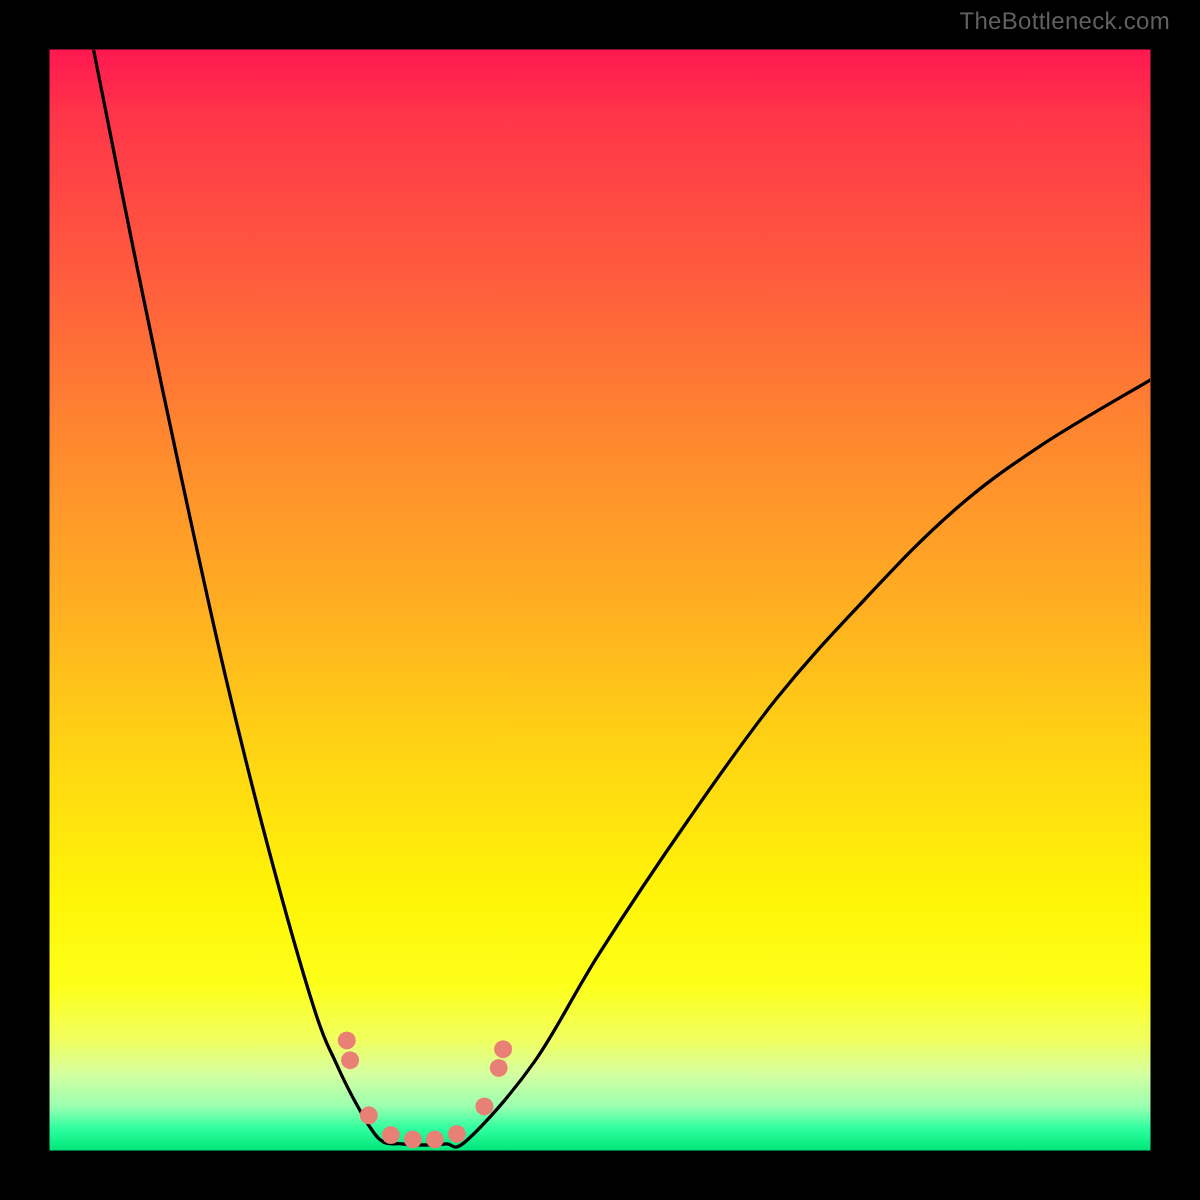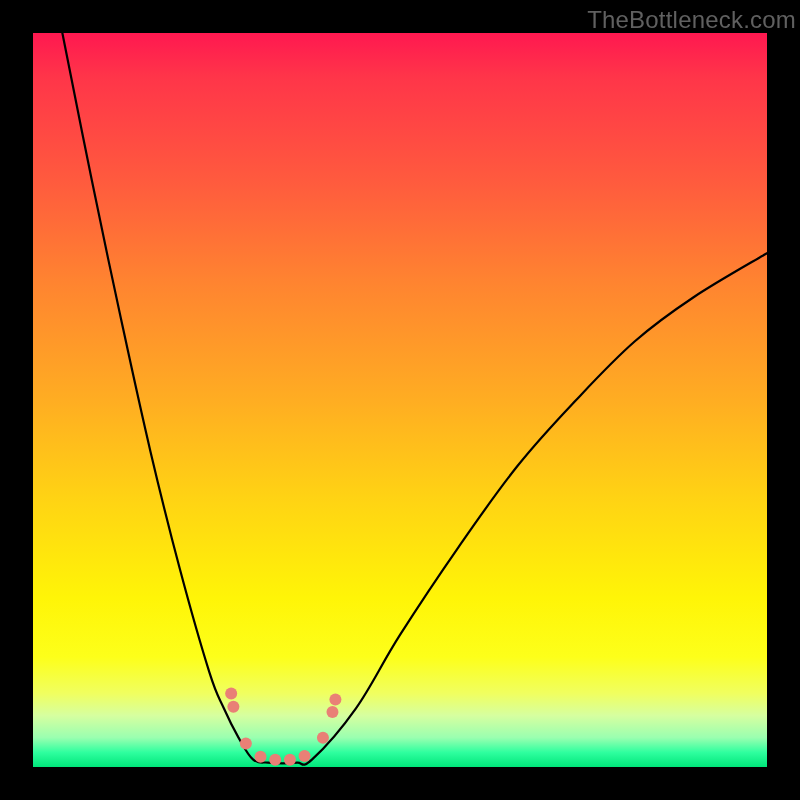--- a/index.html
+++ b/index.html
@@ -40,23 +40,23 @@
       #d6ffa0 93%,
       #9affb0 96%,
       #2fff9f 98%,
       #00e67a 100%
     );
     overflow: hidden;
   }
   .attribution {
     position: absolute;
     top: 6px;
-    right: 4px;
+    right: 20px;
     color: #606060;
-    font-size: 24px;
+    font-size: 16px;
     font-weight: 500;
     letter-spacing: 0.2px;
   }
   svg.curve {
     position: absolute;
     top: 0;
     left: 0;
     width: 734px;
     height: 734px;
     pointer-events: none;

